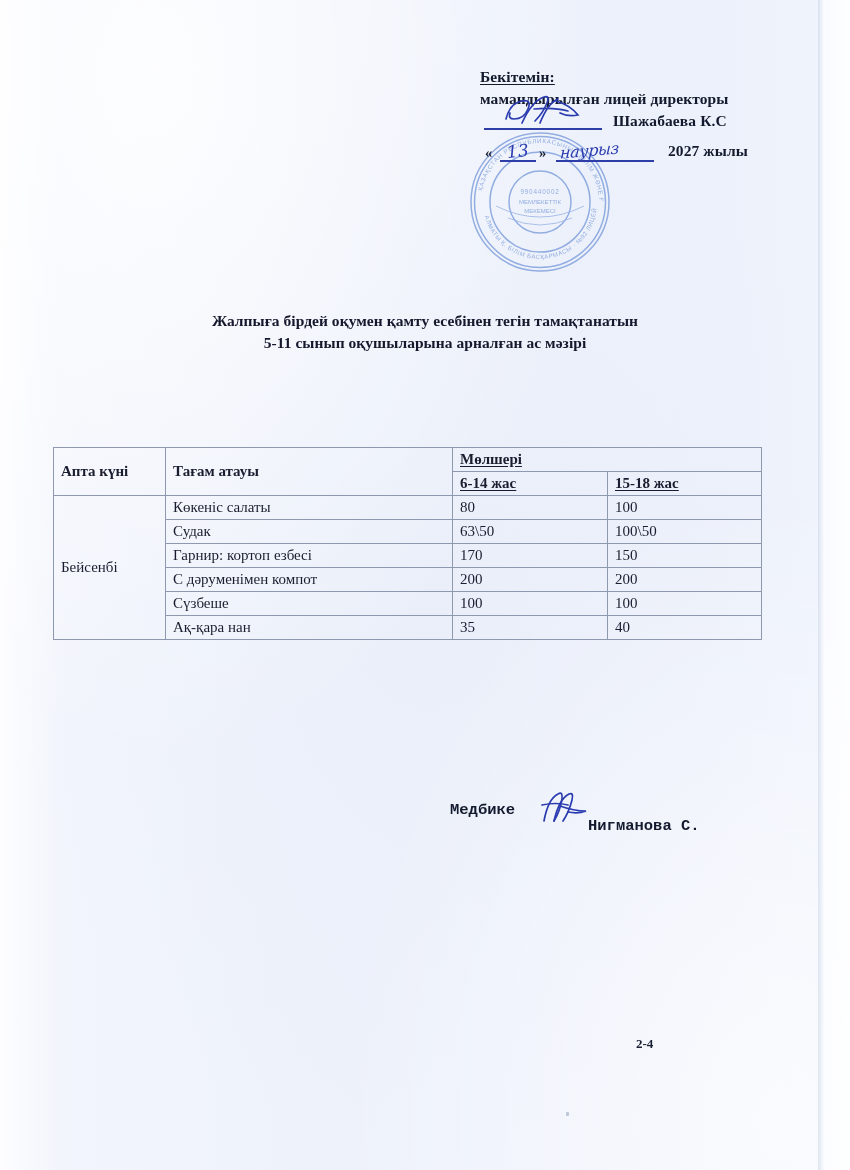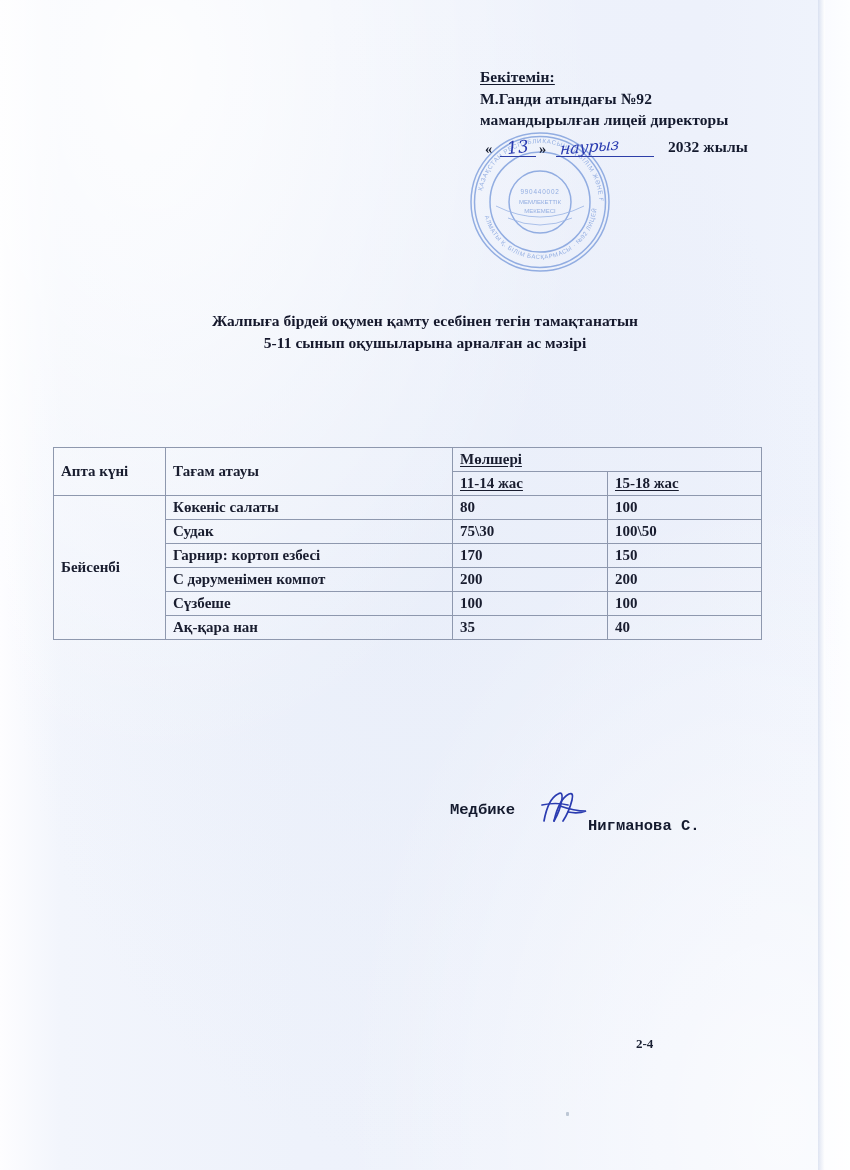--- a/index.html
+++ b/index.html
@@ -173,21 +173,21 @@
     font-size: 15px;
     background: transparent;
     margin-top: 44px;
   }
   table#menu-table th,
   table#menu-table td {
     border: 1px solid #8e98ae;
     padding: 0 7px;
     height: 23px;
     vertical-align: middle;
-    font-weight: bold;
+    font-weight: normal;
     text-align: left;
     white-space: nowrap;
     overflow: hidden;
   }
   table#menu-table th {
     font-weight: bold;
   }
   .c-day   { width: 112px; }
   .c-dish  { width: 287px; }
   .c-a1    { width: 155px; }
@@ -269,32 +269,44 @@
       <text x="74" y="66" text-anchor="middle" font-family="'Liberation Sans', sans-serif" font-size="6.4" fill="#6f93d8" letter-spacing="0.8">990440002</text>
       <text x="74" y="76" text-anchor="middle" font-family="'Liberation Sans', sans-serif" font-size="6" fill="#6f93d8">МЕМЛЕКЕТТІК</text>
       <text x="74" y="85" text-anchor="middle" font-family="'Liberation Sans', sans-serif" font-size="6" fill="#6f93d8">МЕКЕМЕСІ</text>
     </svg>
   </div>
 
   <div class="layer" id="approval">
     <div class="line">
       <span class="underlined">Бекітемін:</span>
     </div>
-    <div class="line">М.Ганди атындағы №92</div>
     <div class="line">мамандырылған лицей директоры</div>
 
+    <div id="director-row">
+      <div id="director-rule"></div>
+      <svg id="director-signature" viewBox="0 0 104 36" aria-hidden="true">
+        <g fill="none" stroke="#2a3bb0" stroke-width="1.7" stroke-linecap="round">
+          <path d="M10 26 q4 -16 16 -18 q10 -2 6 8 q-4 10 -14 10 q-6 0 -4 -6"></path>
+          <path d="M26 30 q10 -22 22 -26 q6 -2 3 6 q-4 10 -12 18"></path>
+          <path d="M44 30 q8 -20 18 -24"></path>
+          <path d="M38 16 q20 -2 34 2"></path>
+          <path d="M60 8 q14 4 22 14 q-10 2 -18 -2"></path>
+        </g>
+      </svg>
+      <div id="director-name">Шажабаева К.С</div>
+    </div>
 
     <div id="date-row">
       <span id="date-quote-open">«</span>
       <span class="hand" id="hand-day">13</span>
       <div id="date-day-rule"></div>
       <span id="date-quote-close">»</span>
       <span class="hand" id="hand-month">наурыз</span>
       <div id="date-month-rule"></div>
-      <span id="date-year">2032 жылы</span>
+      <span id="date-year">2027 жылы</span>
     </div>
   </div>
 
   <div class="layer" id="doc-title">
     <div>Жалпыға бірдей оқумен қамту есебінен тегін тамақтанатын</div>
     <div>5-11 сынып оқушыларына арналған ас мәзірі</div>
   </div>
 
   <div class="layer" id="menu-table-wrap">
     <table id="menu-table">
@@ -307,37 +319,37 @@
       <thead>
         <tr>
           <th class="th-center head-tall" rowspan="2">Апта күні</th>
           <th class="th-center head-tall" rowspan="2">Тағам атауы</th>
           <th class="th-center head-tall" colspan="2">
             <span class="u">Мөлшері</span>
           </th>
         </tr>
         <tr>
           <th class="head-sub">
-            <span class="u">11-14 жас</span>
+            <span class="u">6-14 жас</span>
           </th>
           <th class="head-sub">
             <span class="u">15-18 жас</span>
           </th>
         </tr>
       </thead>
       <tbody>
         <tr>
           <td class="day-cell" rowspan="6">Бейсенбі</td>
           <td class="row-cell">Көкеніс салаты</td>
           <td class="row-cell">80</td>
           <td class="row-cell">100</td>
         </tr>
         <tr>
           <td class="row-cell">Судак</td>
-          <td class="row-cell">75\30</td>
+          <td class="row-cell">63\50</td>
           <td class="row-cell">100\50</td>
         </tr>
         <tr>
           <td class="row-cell">Гарнир: кортоп езбесі</td>
           <td class="row-cell">170</td>
           <td class="row-cell">150</td>
         </tr>
         <tr>
           <td class="row-cell">С дәруменімен компот</td>
           <td class="row-cell">200</td>

